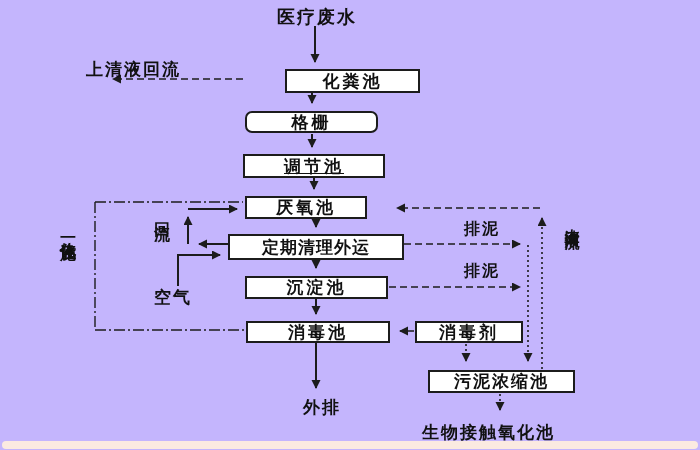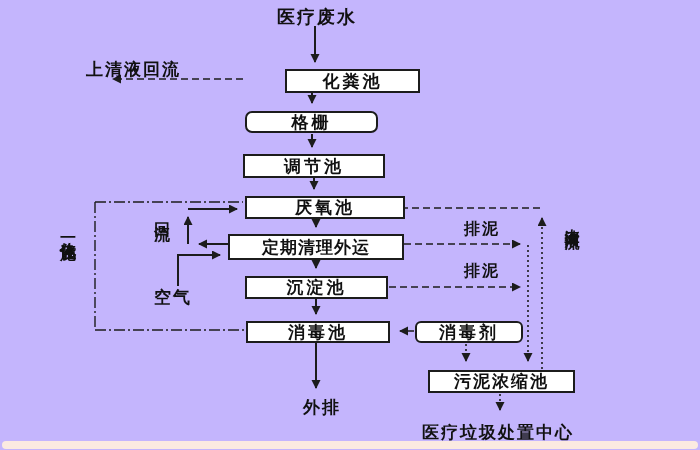--- a/index.html
+++ b/index.html
@@ -72,32 +72,32 @@
 
     <path d="M95,202 L95,330" stroke="#1c1c1c" stroke-width="1.4" stroke-dasharray="11 3 2 3" fill="none"></path>
     <path d="M95,202 L243,202" stroke="#1c1c1c" stroke-width="1.4" stroke-dasharray="11 3 2 3" fill="none"></path>
     <path d="M95,330 L245,330" stroke="#1c1c1c" stroke-width="1.4" stroke-dasharray="11 3 2 3" fill="none"></path>
   </svg>
 
   <div class="lbl" style="left:272px;top:5px;width:90px;text-align:center;font-size:18px;">医疗废水</div>
 
   <div class="node" style="left:245px;top:69px;width:135px;height:24px;margin-left:40px;">化粪池</div>
   <div class="node" style="left:245px;top:111px;width:133px;height:22px;border-radius:7px;">格栅</div>
-  <div class="node" style="left:243px;top:154px;width:142px;height:24px;">调节池</div>
-  <div class="node" style="left:245px;top:196px;width:160px;height:23px;">厌氧池</div>
+  <div class="node" style="left:243px;top:154px;width:142px;height:24px;text-decoration:underline;">调节池</div>
+  <div class="node" style="left:245px;top:196px;width:122px;height:23px;">厌氧池</div>
   <div class="node" style="left:228px;top:234px;width:176px;height:26px;letter-spacing:1px;">定期清理外运</div>
   <div class="node" style="left:245px;top:276px;width:143px;height:23px;">沉淀池</div>
   <div class="node" style="left:246px;top:321px;width:144px;height:22px;">消毒池</div>
-  <div class="node" style="left:415px;top:321px;width:108px;height:22px;border-radius:6px;">消毒剂</div>
+  <div class="node" style="left:415px;top:321px;width:108px;height:22px;">消毒剂</div>
   <div class="node" style="left:428px;top:370px;width:147px;height:23px;letter-spacing:2px;">污泥浓缩池</div>
 
   <div class="lbl" style="left:86px;top:58px;">上清液回流</div>
   <div class="lbl vert small" style="left:151px;top:210px;height:42px;">回流</div>
   <div class="lbl" style="left:154px;top:286px;">空气</div>
   <div class="lbl small" style="left:464px;top:219px;">排泥</div>
   <div class="lbl small" style="left:464px;top:261px;">排泥</div>
   <div class="lbl vert" style="left:562px;top:217px;height:86px;font-size:15px;">上清液回流</div>
   <div class="lbl vert small" style="left:57px;top:228px;height:90px;">一体化设施</div>
   <div class="lbl" style="left:303px;top:396px;width:48px;text-align:left;">外排</div>
-  <div class="lbl" style="left:422px;top:421px;width:170px;">医疗垃圾处置中心</div>
+  <div class="lbl" style="left:422px;top:421px;width:170px;">生物接触氧化池</div>
 
   <div class="bottom-bar"></div>
 </div>
 
 </body></html>

